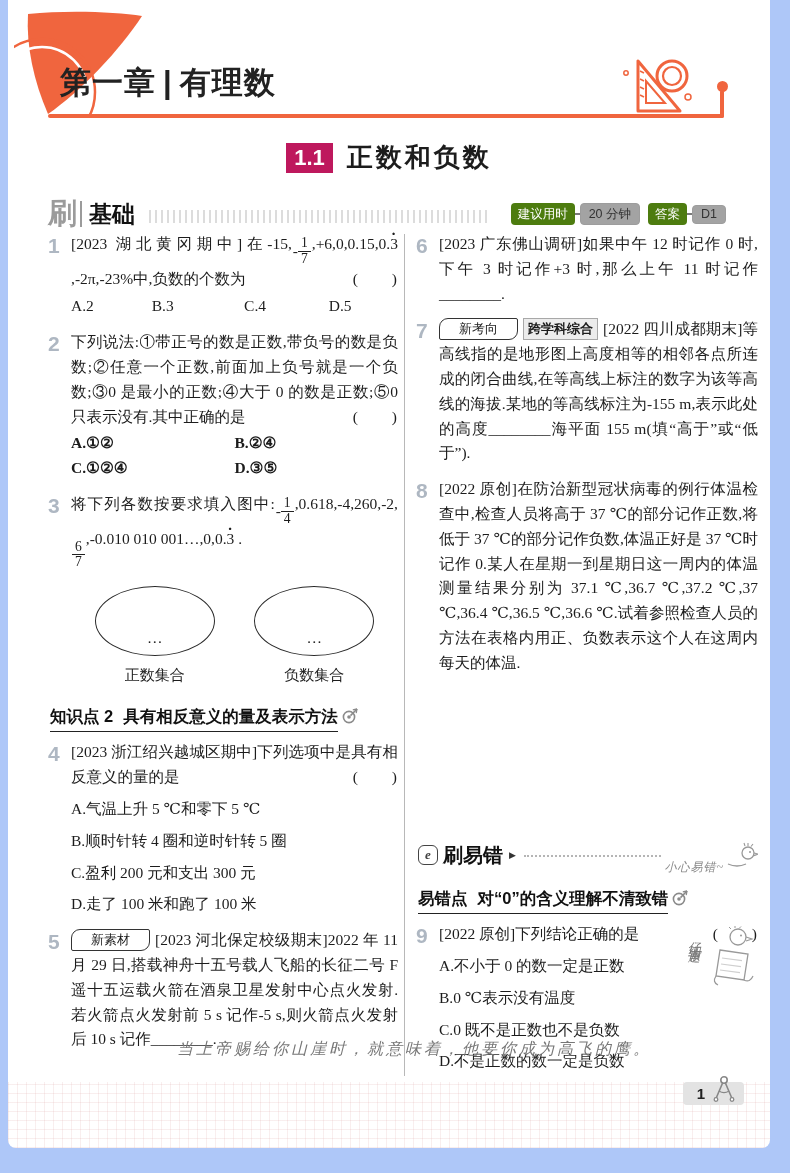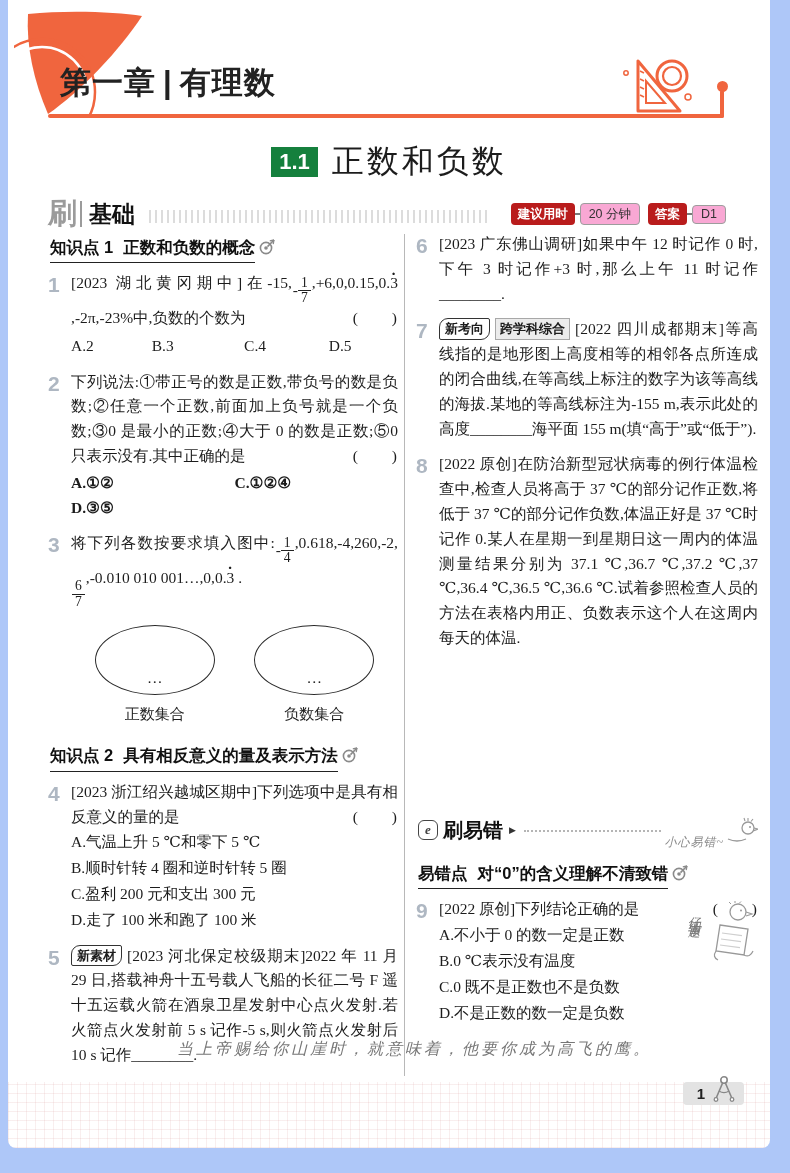--- a/index.html
+++ b/index.html
@@ -21,37 +21,37 @@
     font-family:"Liberation Sans","DejaVu Sans",sans-serif;
     font-weight:900; font-size:31px; color:#222; letter-spacing:1px;
   }
   .chapter-title .bar { margin:0 7px; font-weight:900; }
   .rule { position:absolute; left:40px; top:114px; width:676px; height:4px; background:#f0653e; border-radius:2px; }
   .rule .stem { position:absolute; right:0; bottom:0; width:4px; height:28px; background:#f0653e; border-radius:2px; }
   .rule .sdot { position:absolute; top:-9px; left:-3.5px; width:11px; height:11px; border-radius:50%; background:#f0653e; }
   .rule .ruler-icon { position:absolute; right:26px; bottom:3px; }
   .section-line { position:absolute; left:0; top:140px; width:100%; text-align:center; }
   .sec-num {
-    display:inline-block; background:#15803d; color:#fff; vertical-align:middle;
+    display:inline-block; background:#be185d; color:#fff; vertical-align:middle;
     font-family:"Liberation Sans","DejaVu Sans",sans-serif; font-weight:bold;
     font-size:22px; padding:2px 8px; margin-right:10px;
   }
-  .sec-title { font-size:32px; font-weight:400; letter-spacing:3px; vertical-align:middle; }
+  .sec-title { font-size:26px; font-weight:700; letter-spacing:3px; vertical-align:middle; }
   
   .band { position:absolute; left:40px; top:194px; width:678px; display:flex; align-items:center; }
   .brush { font-family:"Liberation Sans",sans-serif; font-weight:900; font-size:29px; color:#9b9b9b; }
   .brushbar { width:2px; height:26px; background:#9b9b9b; margin:0 7px 0 3px; }
   .band-label { font-family:"Liberation Sans",sans-serif; font-weight:900; font-size:23px; color:#111; }
   .ticks { flex:1; height:13px; margin:4px 12px 0 14px;
     background:repeating-linear-gradient(90deg,#dcdcdc 0 2px,transparent 2px 6px); }
   .badge { display:inline-flex; align-items:center; margin-left:8px;
     font-family:"Liberation Sans",sans-serif; font-size:12.5px; white-space:nowrap; }
-  .bdark { background:#b91c1c; color:#fff; padding:2.5px 7px; border-radius:4px; font-weight:bold; }
+  .bdark { background:#4d7c0f; color:#fff; padding:2.5px 7px; border-radius:4px; font-weight:normal; }
   .bdash { width:5px; height:2px; background:#7a7a7a; }
-  .blight { border:1px solid #9d9d9d; background:#f9a8d4; color:#333; padding:1.5px 8px; border-radius:4px; }
+  .blight { border:1px solid #9d9d9d; background:#a3a3a3; color:#333; padding:1.5px 8px; border-radius:4px; }
   
   .coldivider { position:absolute; left:396px; top:234px; width:1px; height:842px; background:#b8b8b8; }
   .col { position:absolute; top:232px; font-size:15.5px; line-height:1.6; }
   .col-left  { left:42px;  width:348px; }
   .col-right { left:410px; width:340px; }
   .kp { margin:2px 0 8px; font-family:"Liberation Sans",sans-serif; }
   .kp .kp-text { display:inline-block; border-bottom:1.5px solid #222; padding-bottom:2px;
     font-weight:900; font-size:16.5px; color:#111; }
   .kp .kp-label { margin-right:10px; }
   .kp svg { vertical-align:-2px; margin-left:4px; }
@@ -61,24 +61,24 @@
   .ptext { text-align:justify; }
   .paren { float:right; letter-spacing:1px; }
   .frac { display:inline-flex; align-items:center; vertical-align:-0.45em; margin:0 1px; }
   .frac .stack { display:inline-flex; flex-direction:column; align-items:center; line-height:1.08; font-size:0.88em; }
   .frac .num { border-bottom:1.2px solid #222; padding:0 3px; }
   .frac .den { padding:0 3px; }
   .odot { position:relative; display:inline-block; }
   .odot .dot { position:absolute; top:-0.62em; left:44%; transform:translateX(-50%); font-weight:bold; }
   .opts4 { display:grid; grid-template-columns:1.05fr 1.2fr 1.1fr 0.9fr; margin-top:3px; }
   .opts2 { display:grid; grid-template-columns:1fr 1fr; margin-top:2px;font-weight:bold; }
-  .optlines div { margin-top:1px; }
+  .optlines div { margin-top:7px; }
   .tag-new { display:inline-block; border:1.3px solid #333; border-radius:9px 2px 9px 2px;
-    font-family:"Liberation Sans",sans-serif; font-weight:bold; font-size:13px;
-    padding:0 5px; margin-right:5px; line-height:1.5; vertical-align:1px; }
+    font-family:"Liberation Sans",sans-serif; font-weight:normal; font-size:13px;
+    padding:0 19px; margin-right:5px; line-height:1.5; vertical-align:1px; }
   .tag-gray { display:inline-block; background:#ececec; border:1px solid #a8a8a8;
     font-family:"Liberation Sans",sans-serif; font-weight:bold; font-size:13px;
     padding:0 4px; margin-right:5px; line-height:1.5; vertical-align:1px; }
   .sets { display:flex; justify-content:space-around; margin:16px 4px 2px; }
   .set { text-align:center; }
   .ellipse { width:120px; height:70px; border:1.5px solid #2a2a2a; border-radius:50%;
     display:flex; align-items:flex-end; justify-content:center; padding-bottom:4px; }
   .set .set-label { margin-top:7px; font-size:15px; }
   
   .err-head { display:flex; align-items:center; margin-top:158px; margin-bottom:8px; }
@@ -155,28 +155,20 @@
       <span class="bdark">答案</span>
       <span class="bdash"></span>
       <span class="blight">D1</span>
     </span>
   </div>
 
   <div class="coldivider"></div>
 
   <div class="col col-left">
 
-    <div class="kp">
-      <span class="kp-text"><span class="kp-label">知识点 1</span><span>正数和负数的概念</span></span><svg width="16" height="16" viewBox="0 0 16 16">
-          <circle cx="7" cy="9" r="5.6" fill="none" stroke="#8a8a8a" stroke-width="1.6"></circle>
-          <circle cx="7" cy="9" r="1.8" fill="#8a8a8a"></circle>
-          <path d="M15 1 L8.5 7.6" stroke="#8a8a8a" stroke-width="1.6"></path>
-          <path d="M15 1 l-4.2 0.8 M15 1 l-0.8 4.2" stroke="#8a8a8a" stroke-width="1.3" fill="none"></path>
-        </svg>
-    </div>
 
     <div class="prob">
       <span class="pnum">1</span>
       <div class="ptext">[2023 湖北黄冈期中]在-15,<span class="frac">
             <span>-</span>
             <span class="stack">
               <span class="num">1</span>
               <span class="den">7</span>
             </span>
           </span>,+6,0,0.15,0.<span class="odot">3<span class="dot">·</span></span> ,-2π,-23%中,负数的个数为<span class="paren">(　　)</span></div>
@@ -186,20 +178,21 @@
         <span>C.4</span>
         <span>D.5</span>
       </div>
     </div>
 
     <div class="prob">
       <span class="pnum">2</span>
       <div class="ptext">下列说法:①带正号的数是正数,带负号的数是负数;②任意一个正数,前面加上负号就是一个负数;③0 是最小的正数;④大于 0 的数是正数;⑤0 只表示没有.其中正确的是<span class="paren">(　　)</span></div>
       <div class="opts2">
         <span>A.①②</span>
+        <span>B.②④</span>
         <span>C.①②④</span>
         <span>D.③⑤</span>
       </div>
     </div>
 
     <div class="prob">
       <span class="pnum">3</span>
       <div class="ptext">将下列各数按要求填入图中:<span class="frac">
             <span>-</span>
             <span class="stack">

